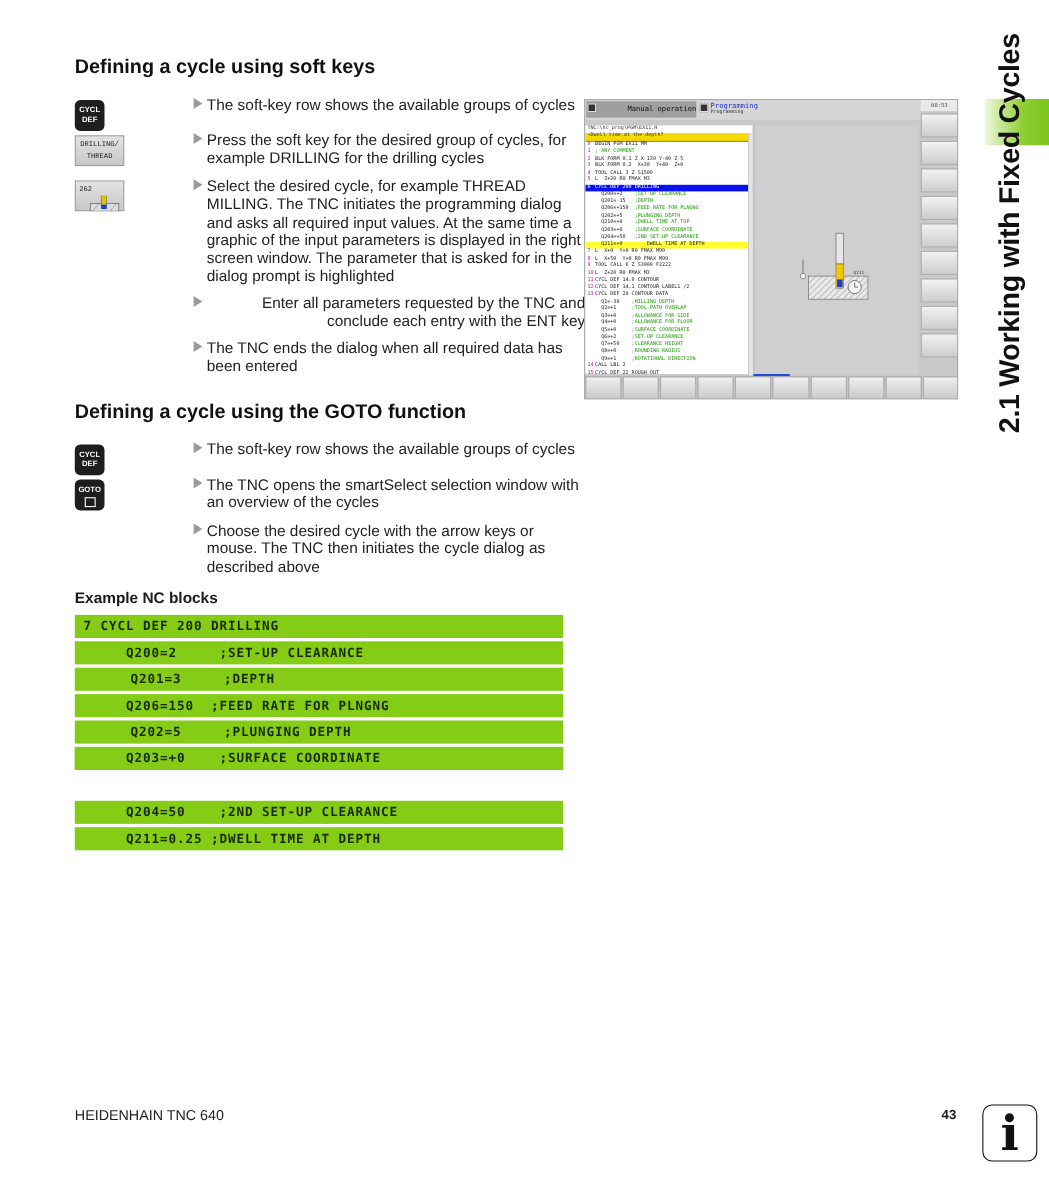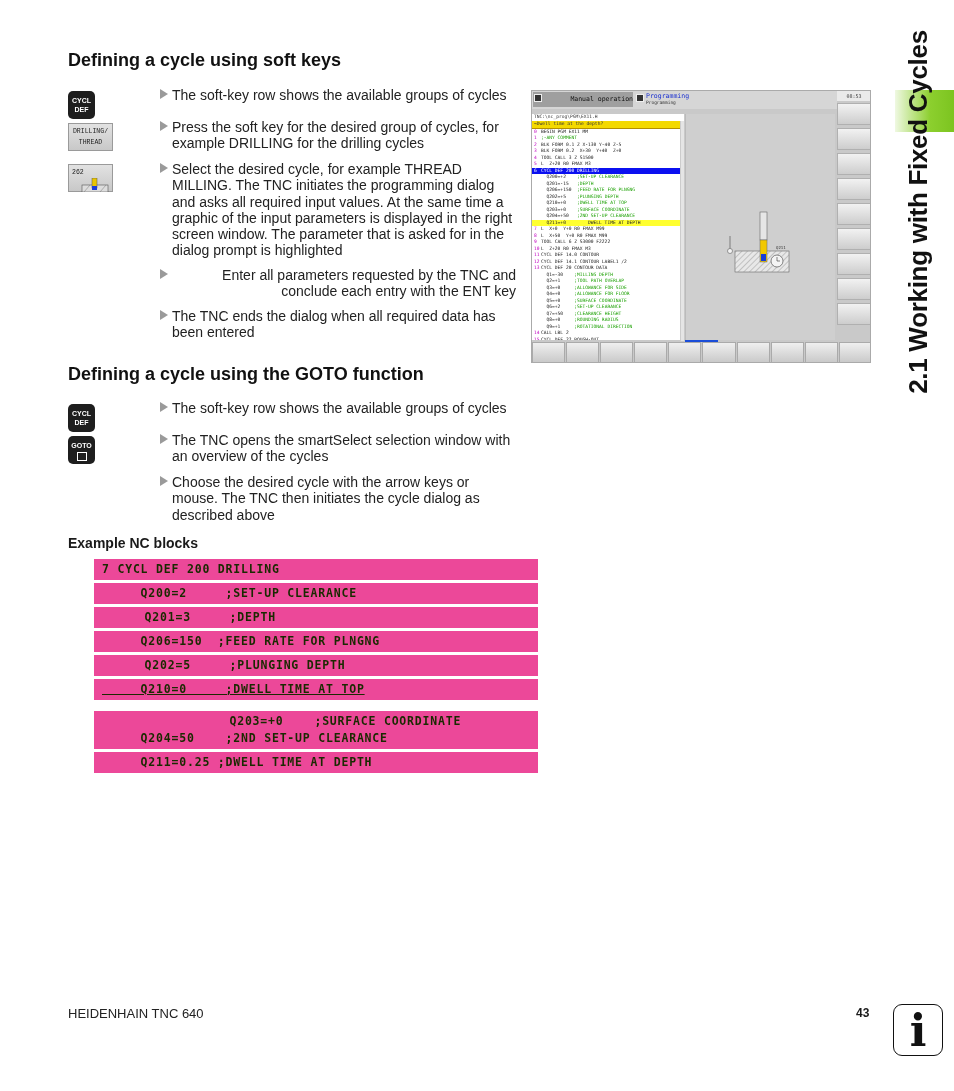--- a/index.html
+++ b/index.html
@@ -5,26 +5,26 @@
   * { box-sizing: border-box; margin: 0; padding: 0; }
   body { width: 954px; height: 1091px; background: #ffffff; position: relative; overflow: hidden; font-family: "Liberation Sans", sans-serif; color: #1a1a1a; }
 
   .h2 { position: absolute; left: 68px; font-size: 18px; font-weight: bold; color: #111; }
 
   .key { position: absolute; left: 68px; }
   .key-dark { width: 27px; height: 28px; background: #1e1e1e; border-radius: 5px; color: #fff; font-size: 7px; font-weight: bold; text-align: center; line-height: 9px; padding-top: 5px; }
   .key-soft { width: 45px; height: 28px; background: linear-gradient(#e2e2e2, #c8c8c8); border: 1px solid #9a9a9a; font-family: "Liberation Mono", monospace; font-size: 6.5px; text-align: center; line-height: 11px; padding-top: 2px; color: #222; }
   .goto-box { display: block; width: 10px; height: 9px; border: 1.3px solid #fff; margin: 2px auto 0; }
 
-  .bullet { position: absolute; left: 160px; width: 356px; font-size: 14px; line-height: 16.3px; color: #222; padding-left: 12px; }
+  .bullet { position: absolute; left: 176px; width: 356px; font-size: 14px; line-height: 16.3px; color: #222; padding-left: 12px; }
   .bullet .tri { position: absolute; left: 0; top: 2px; width: 0; height: 0; border-top: 5.5px solid transparent; border-bottom: 5.5px solid transparent; border-left: 8px solid #9a9a9a; }
 
   .subhead { position: absolute; left: 68px; top: 535px; font-size: 14px; font-weight: bold; }
 
-  .nc { position: absolute; left: 68px; width: 444px; height: 21px; background: #ec4899; font-family: "DejaVu Sans Mono", monospace; font-weight: bold; font-size: 11.5px; letter-spacing: 0.8px; line-height: 21px; color: #1a2a00; white-space: pre; margin-left: 26px; }
+  .nc { position: absolute; left: 68px; width: 444px; height: 21px; background: #84cc16; font-family: "DejaVu Sans Mono", monospace; font-weight: bold; font-size: 11.5px; letter-spacing: 0.8px; line-height: 21px; color: #1a2a00; white-space: pre; }
 
   .tnc { position: absolute; left: 531px; top: 90px; width: 340px; height: 273px; background: #c9c9c9; border: 1px solid #aaa; overflow: hidden; }
   .tnc-top { position: absolute; left: 0; top: 0; width: 305px; height: 18px; background: #d6d6d6; }
   .mode-man { position: absolute; left: 1px; top: 1px; width: 100px; height: 15px; background: #9f9f9f; font-family: "DejaVu Sans Mono", monospace; font-size: 6.5px; line-height: 15px; color: #111; padding-left: 11px; text-align: right; }
   .mode-prog { position: absolute; left: 103px; top: 1px; font-family: "DejaVu Sans Mono", monospace; font-size: 6.5px; color: #1a30d0; padding-left: 11px; line-height: 8px; }
   .mode-prog small { display: block; font-size: 4.5px; color: #333; line-height: 6px; }
   .ico { position: absolute; left: 1px; top: 2px; width: 8px; height: 8px; background: #333; border: 1px solid #eee; }
   .clock { position: absolute; left: 305px; top: 0; width: 34px; height: 10px; background: #eaeaea; font-family: "DejaVu Sans Mono", monospace; font-size: 5px; text-align: center; line-height: 10px; color: #444; }
 
   .prog { position: absolute; left: 0; top: 23px; width: 152px; height: 226px; background: #fff; font-family: "DejaVu Sans Mono", monospace; font-size: 4.6px; line-height: 6.5px; overflow: hidden; }
@@ -97,21 +97,21 @@
 <div class="bullet" style="top:432px;"><span class="tri"></span><span>The TNC opens the smartSelect selection window with an overview of the cycles</span></div>
 <div class="bullet" style="top:474px;"><span class="tri"></span><span>Choose the desired cycle with the arrow keys or mouse. The TNC then initiates the cycle dialog as described above</span></div>
 
 <div class="subhead">Example NC blocks</div>
 <div class="nc" style="top:559px; padding-left:8px;">7 CYCL DEF 200 DRILLING</div>
 <div class="nc" style="top:583px; padding-left:8px;">     Q200=2     ;SET-UP CLEARANCE</div>
 <div class="nc" style="top:607px; padding-left:12px;">     Q201=3     ;DEPTH</div>
 <div class="nc" style="top:631px; padding-left:8px;">     Q206=150  ;FEED RATE FOR PLNGNG</div>
 <div class="nc" style="top:655px; padding-left:12px;">     Q202=5     ;PLUNGING DEPTH</div>
 <div class="nc" style="top:679px; padding-left:8px;text-decoration:underline;">     Q210=0     ;DWELL TIME AT TOP</div>
-<div class="nc" style="top:711px; padding-left:20px;text-align:center;">     Q203=+0    ;SURFACE COORDINATE</div>
+<div class="nc" style="top:679px; padding-left:8px;">     Q203=+0    ;SURFACE COORDINATE</div>
 <div class="nc" style="top:728px; padding-left:8px;">     Q204=50    ;2ND SET-UP CLEARANCE</div>
 <div class="nc" style="top:752px; padding-left:8px;">     Q211=0.25 ;DWELL TIME AT DEPTH</div>
 
 <div class="tnc">
   <div class="tnc-top">
     <div class="mode-man"><span class="ico"></span><span>Manual operation</span></div>
     <div class="mode-prog"><span class="ico"></span><span>Programming</span><small>Programming</small></div>
   </div>
   <div class="clock">08:53</div>
 

